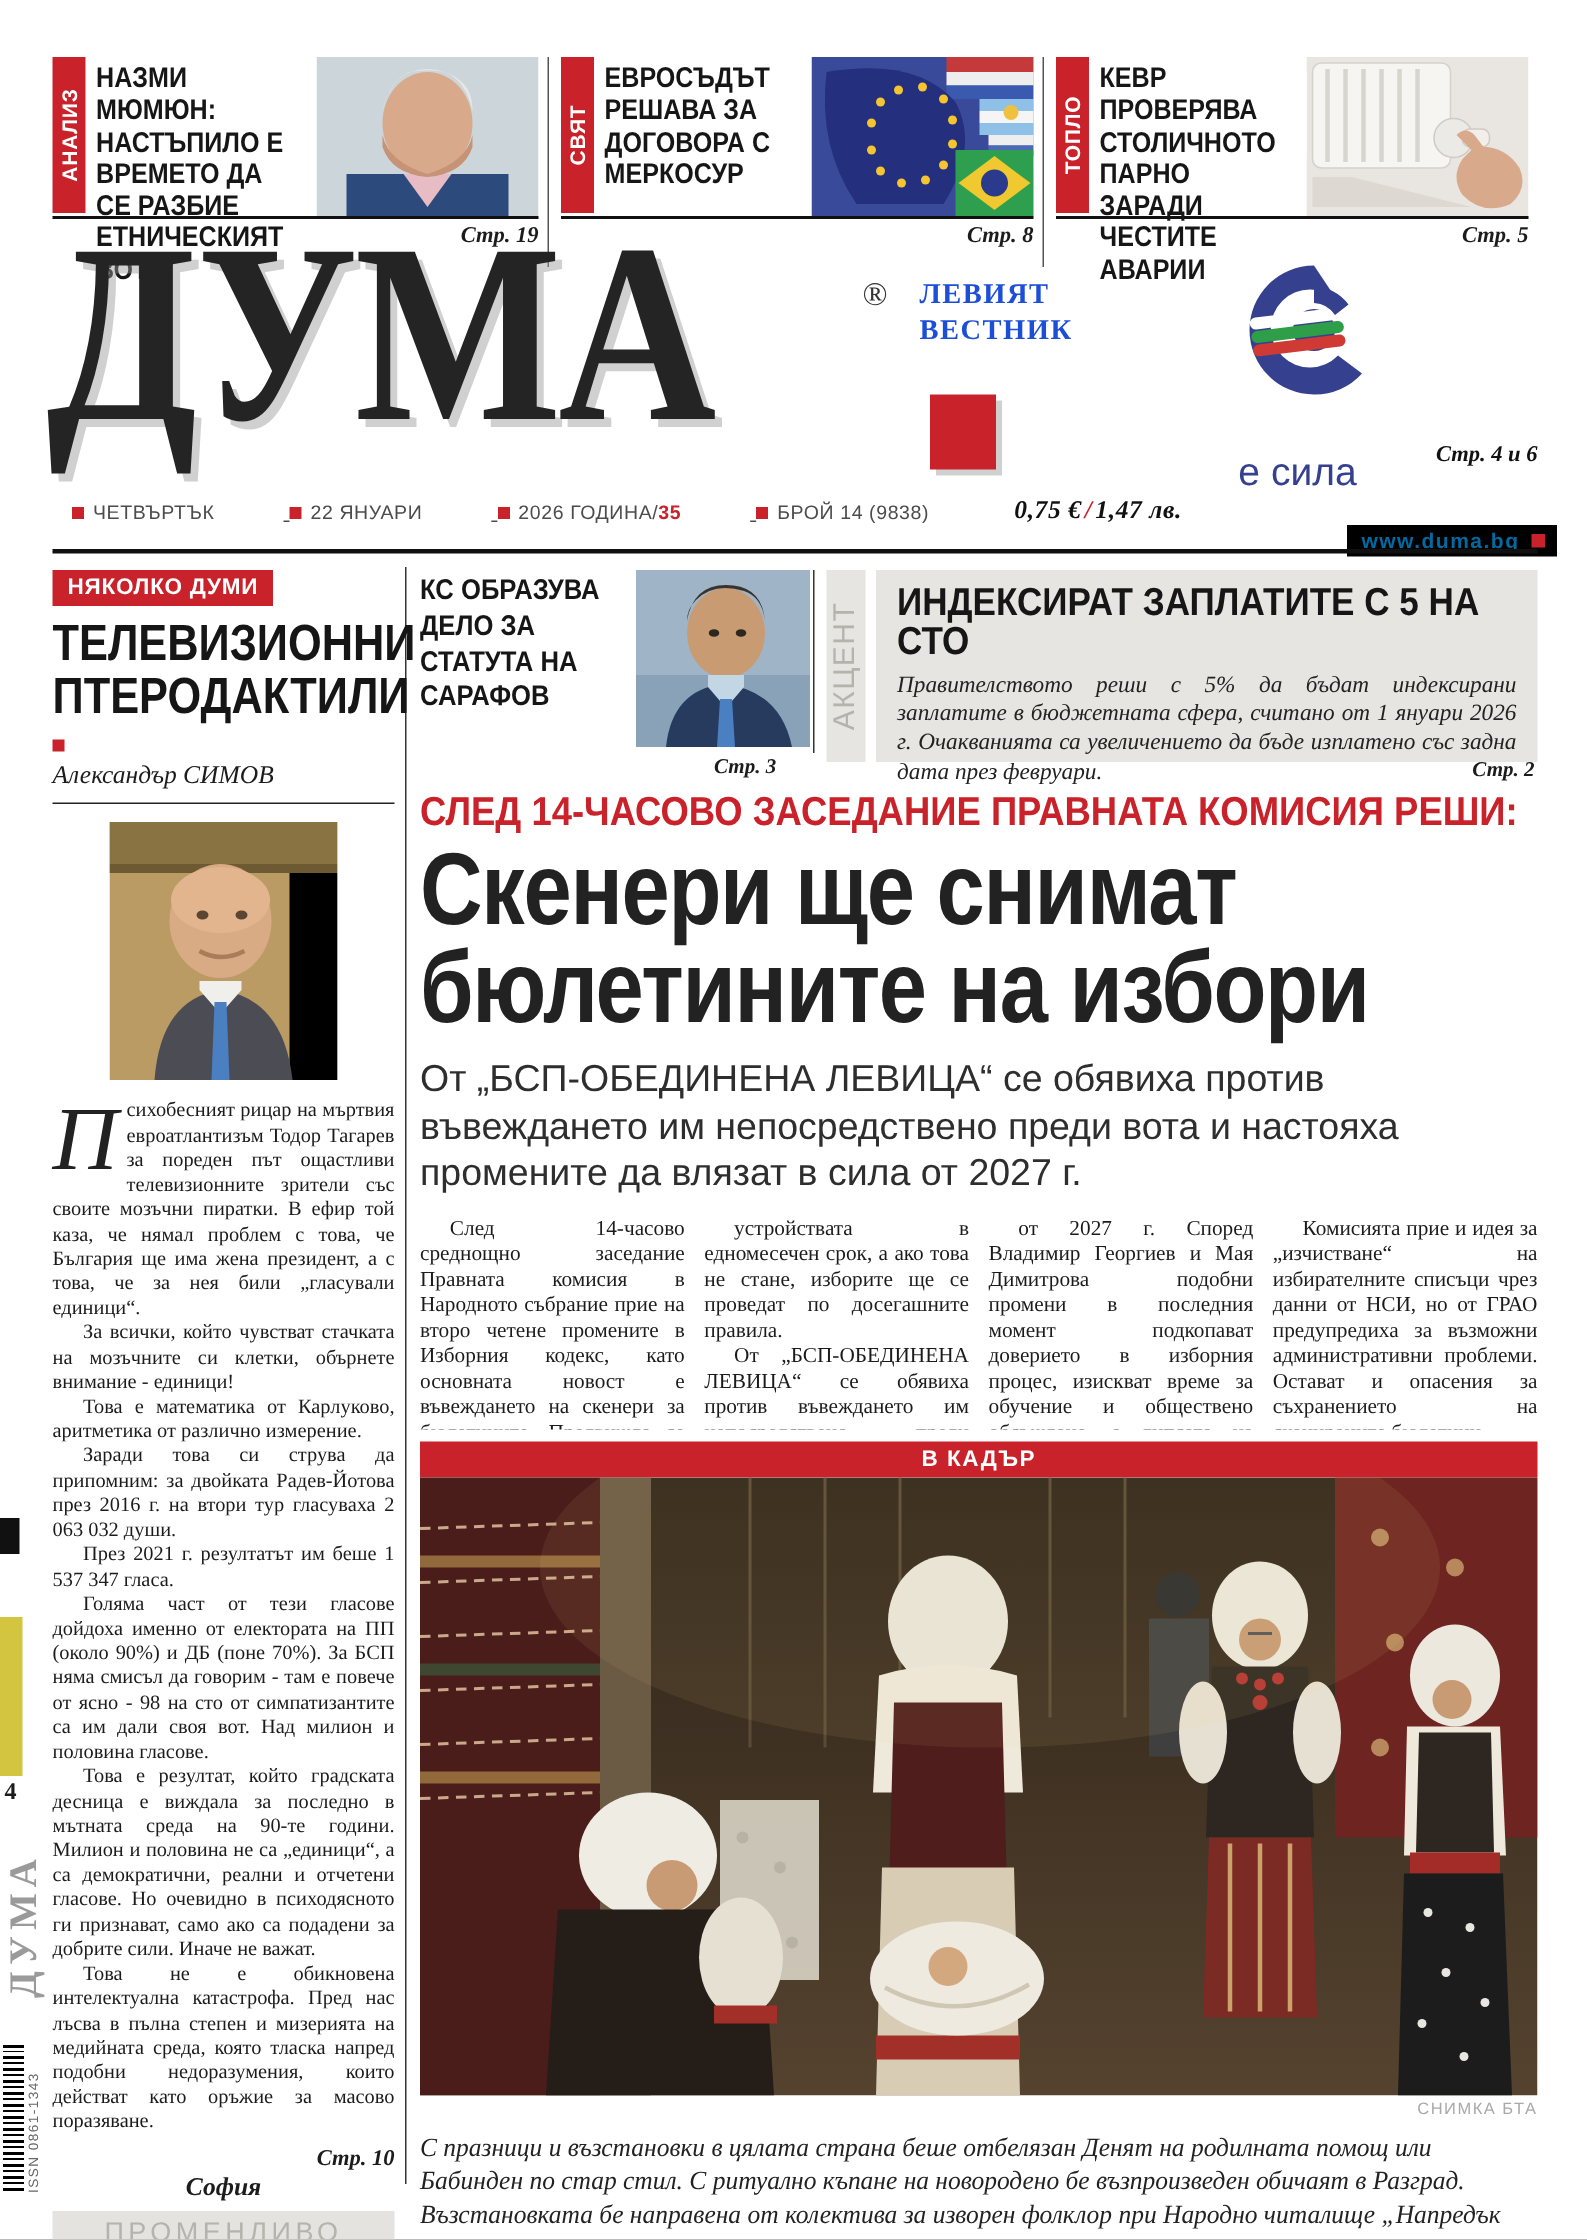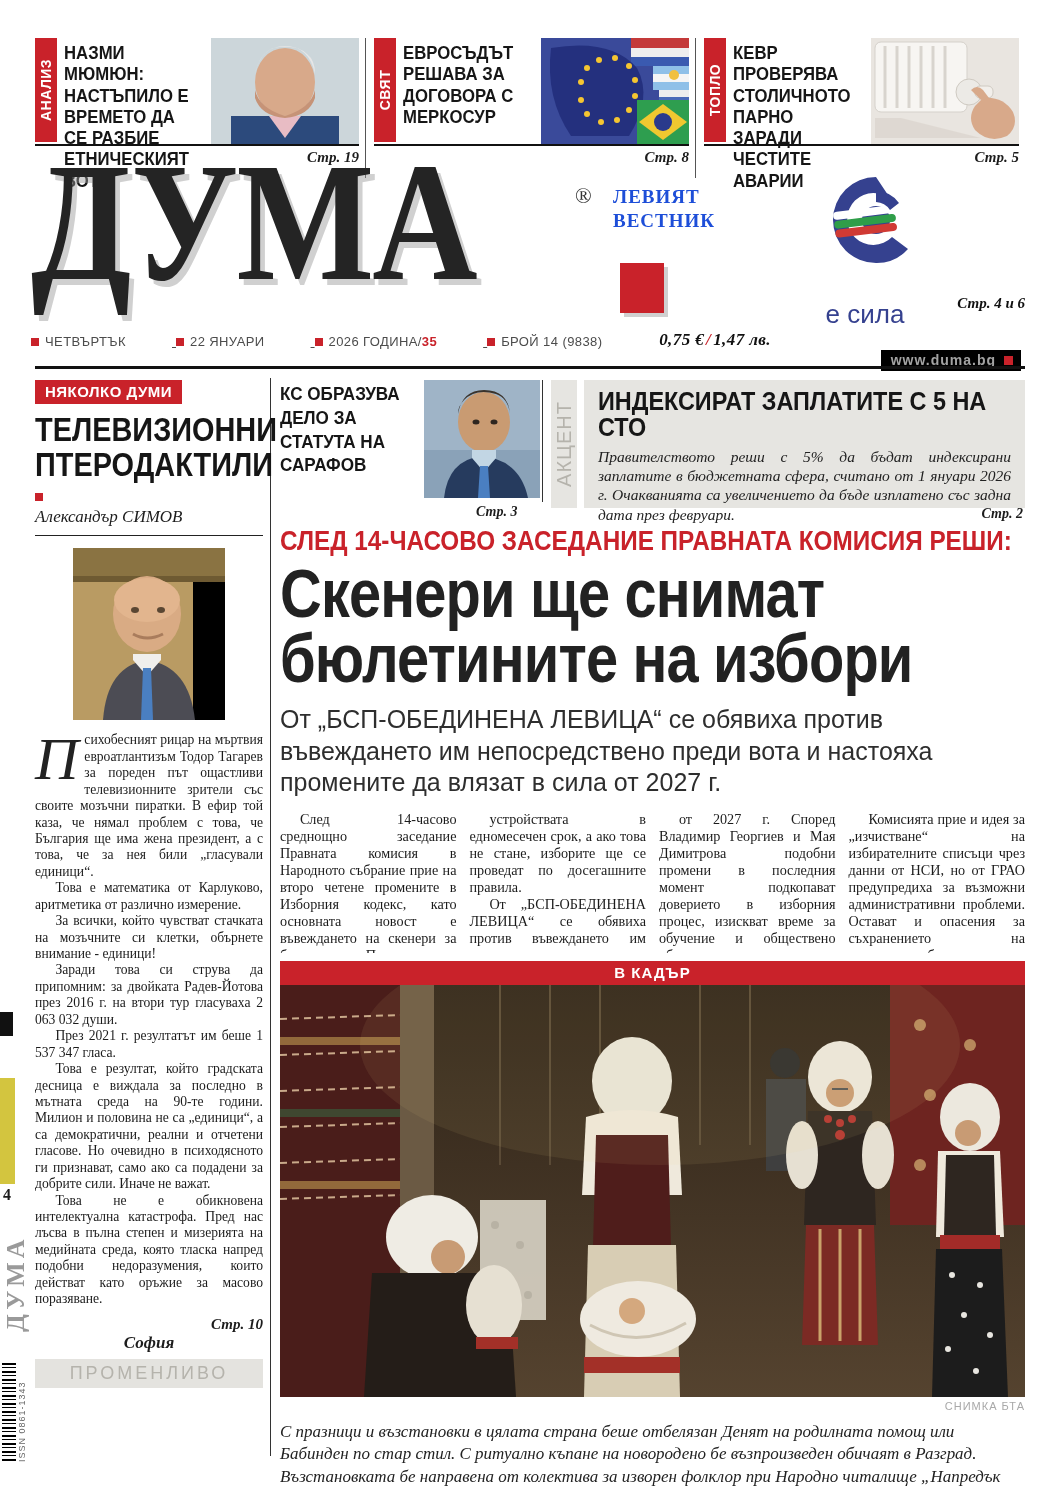--- a/index.html
+++ b/index.html
@@ -43,28 +43,28 @@
              box-shadow:4px 4px 0 rgba(150,150,150,.45);}
   .unity{position:absolute;left:700px;top:-2px;width:290px;height:160px;}
   .unity-emblem{position:absolute;left:95px;top:0px;}
   .unity-line1{position:absolute;left:10px;top:96px;width:240px;text-align:center;
                font:30px "Liberation Sans",sans-serif;color:#35418f;letter-spacing:1px;}
   .unity-line2{position:absolute;left:10px;top:126px;width:240px;text-align:center;
                font:26px "Liberation Sans",sans-serif;color:#35418f;}
   .unity-ref{position:absolute;right:0px;top:122px;font:bold italic 15px "Liberation Serif",serif;color:#111;}
 
   
-  .dateline{position:absolute;left:31px;top:334px;width:990px;height:20px;
+  .dateline{position:absolute;left:48px;top:334px;width:990px;height:20px;
             font:13px "Liberation Sans",sans-serif;color:#4c4c4c;letter-spacing:.4px;text-decoration:underline;}
   .dl-item{display:inline-block;margin-right:46px;}
   .dl-sq{display:inline-block;width:8px;height:8px;background:#c9222a;margin-right:6px;}
   .dl-rednum{color:#c9222a;font-weight:bold;}
   .price{position:absolute;right:250px;top:-4px;font:bold italic 17px "Liberation Serif",serif;color:#111;}
   .price .sep{color:#c9222a;margin:0 2px;}
-  .site-badge{position:absolute;right:0px;top:16px;background:#000;color:#a3a3a3;padding:2px 8px 3px 10px;
+  .site-badge{position:absolute;right:0px;top:16px;background:#000;color:#0369a1;padding:2px 8px 3px 10px;
               font:bold 14px "Liberation Sans",sans-serif;letter-spacing:1px;}
   .site-badge .sq{display:inline-block;width:9px;height:9px;background:#c9222a;margin-left:8px;}
   .main-rule{position:absolute;left:35px;top:366px;width:990px;height:3px;background:#111;}
 
   
   .colrule{position:absolute;left:270px;top:378px;width:1px;height:1078px;background:#333;}
 
   
   .leftcol{position:absolute;left:35px;top:380px;width:228px;}
   .rubric{display:inline-block;background:#c9222a;color:#fff;padding:3px 10px 4px;
@@ -285,24 +285,25 @@
         <ellipse cx="62" cy="62" rx="4" ry="3" fill="#5a4632"></ellipse>
         <ellipse cx="88" cy="62" rx="4" ry="3" fill="#5a4632"></ellipse>
         <path d="M60 86 Q74 94 90 86" stroke="#a97c5c" stroke-width="3" fill="none"></path>
         <path d="M30 172 Q34 118 74 112 Q116 118 122 172 Z" fill="#4c4c54"></path>
         <path d="M60 112 L74 128 L88 112 L88 106 L60 106 Z" fill="#f0efec"></path>
         <path d="M70 120 L78 120 L80 172 L68 172 Z" fill="#4a7fc1"></path>
       </svg>
     </div>
     <div class="op-body" data-name="opinion-body">
       <p class="first" data-name="opinion-paragraph"><span class="dropcap" data-name="dropcap">П</span><span>сихобесният рицар на мъртвия евроатлантизъм Тодор Тагарев за пореден път ощастливи телевизионните зрители със своите мозъчни пиратки. В ефир той каза, че нямал проблем с това, че България ще има жена президент, а с това, че за нея били „гласували единици“.</span></p>
+      <p data-name="opinion-paragraph">За всички, който чувстват стачката на мозъчните си клетки, обърнете внимание - единици!</p>
       <p data-name="opinion-paragraph">Това е математика от Карлуково, аритметика от различно измерение.</p>
-      <p data-name="opinion-paragraph">За всички, който чувстват стачката на мозъчните си клетки, обърнете внимание - единици!</p>
       <p data-name="opinion-paragraph">Заради това си струва да припомним: за двойката Радев-Йотова през 2016 г. на втори тур гласуваха 2 063 032 души.</p>
       <p data-name="opinion-paragraph">През 2021 г. резултатът им беше 1 537 347 гласа.</p>
+      <p data-name="opinion-paragraph">Голяма част от тези гласове дойдоха именно от електората на ПП (около 90%) и ДБ (поне 70%). За БСП няма смисъл да говорим - там е повече от ясно - 98 на сто от симпатизантите са им дали своя вот. Над милион и половина гласове.</p>
       <p data-name="opinion-paragraph">Това е резултат, който градската десница е виждала за последно в мътната среда на 90-те години. Милион и половина не са „единици“, а са демократични, реални и отчетени гласове. Но очевидно в психодясното ги признават, само ако са подадени за добрите сили. Иначе не важат.</p>
       <p data-name="opinion-paragraph">Това не е обикновена интелектуална катастрофа. Пред нас лъсва в пълна степен и мизерията на медийната среда, която тласка напред подобни недоразумения, които действат като оръжие за масово поразяване.</p>
     </div>
     <div class="op-ref" data-name="opinion-pageref">Стр. 10</div>
 
     <div class="w-city" data-name="weather-city">София</div>
     <div class="w-cond" data-name="weather-condition">ПРОМЕНЛИВО</div>
     
   </div>
 

